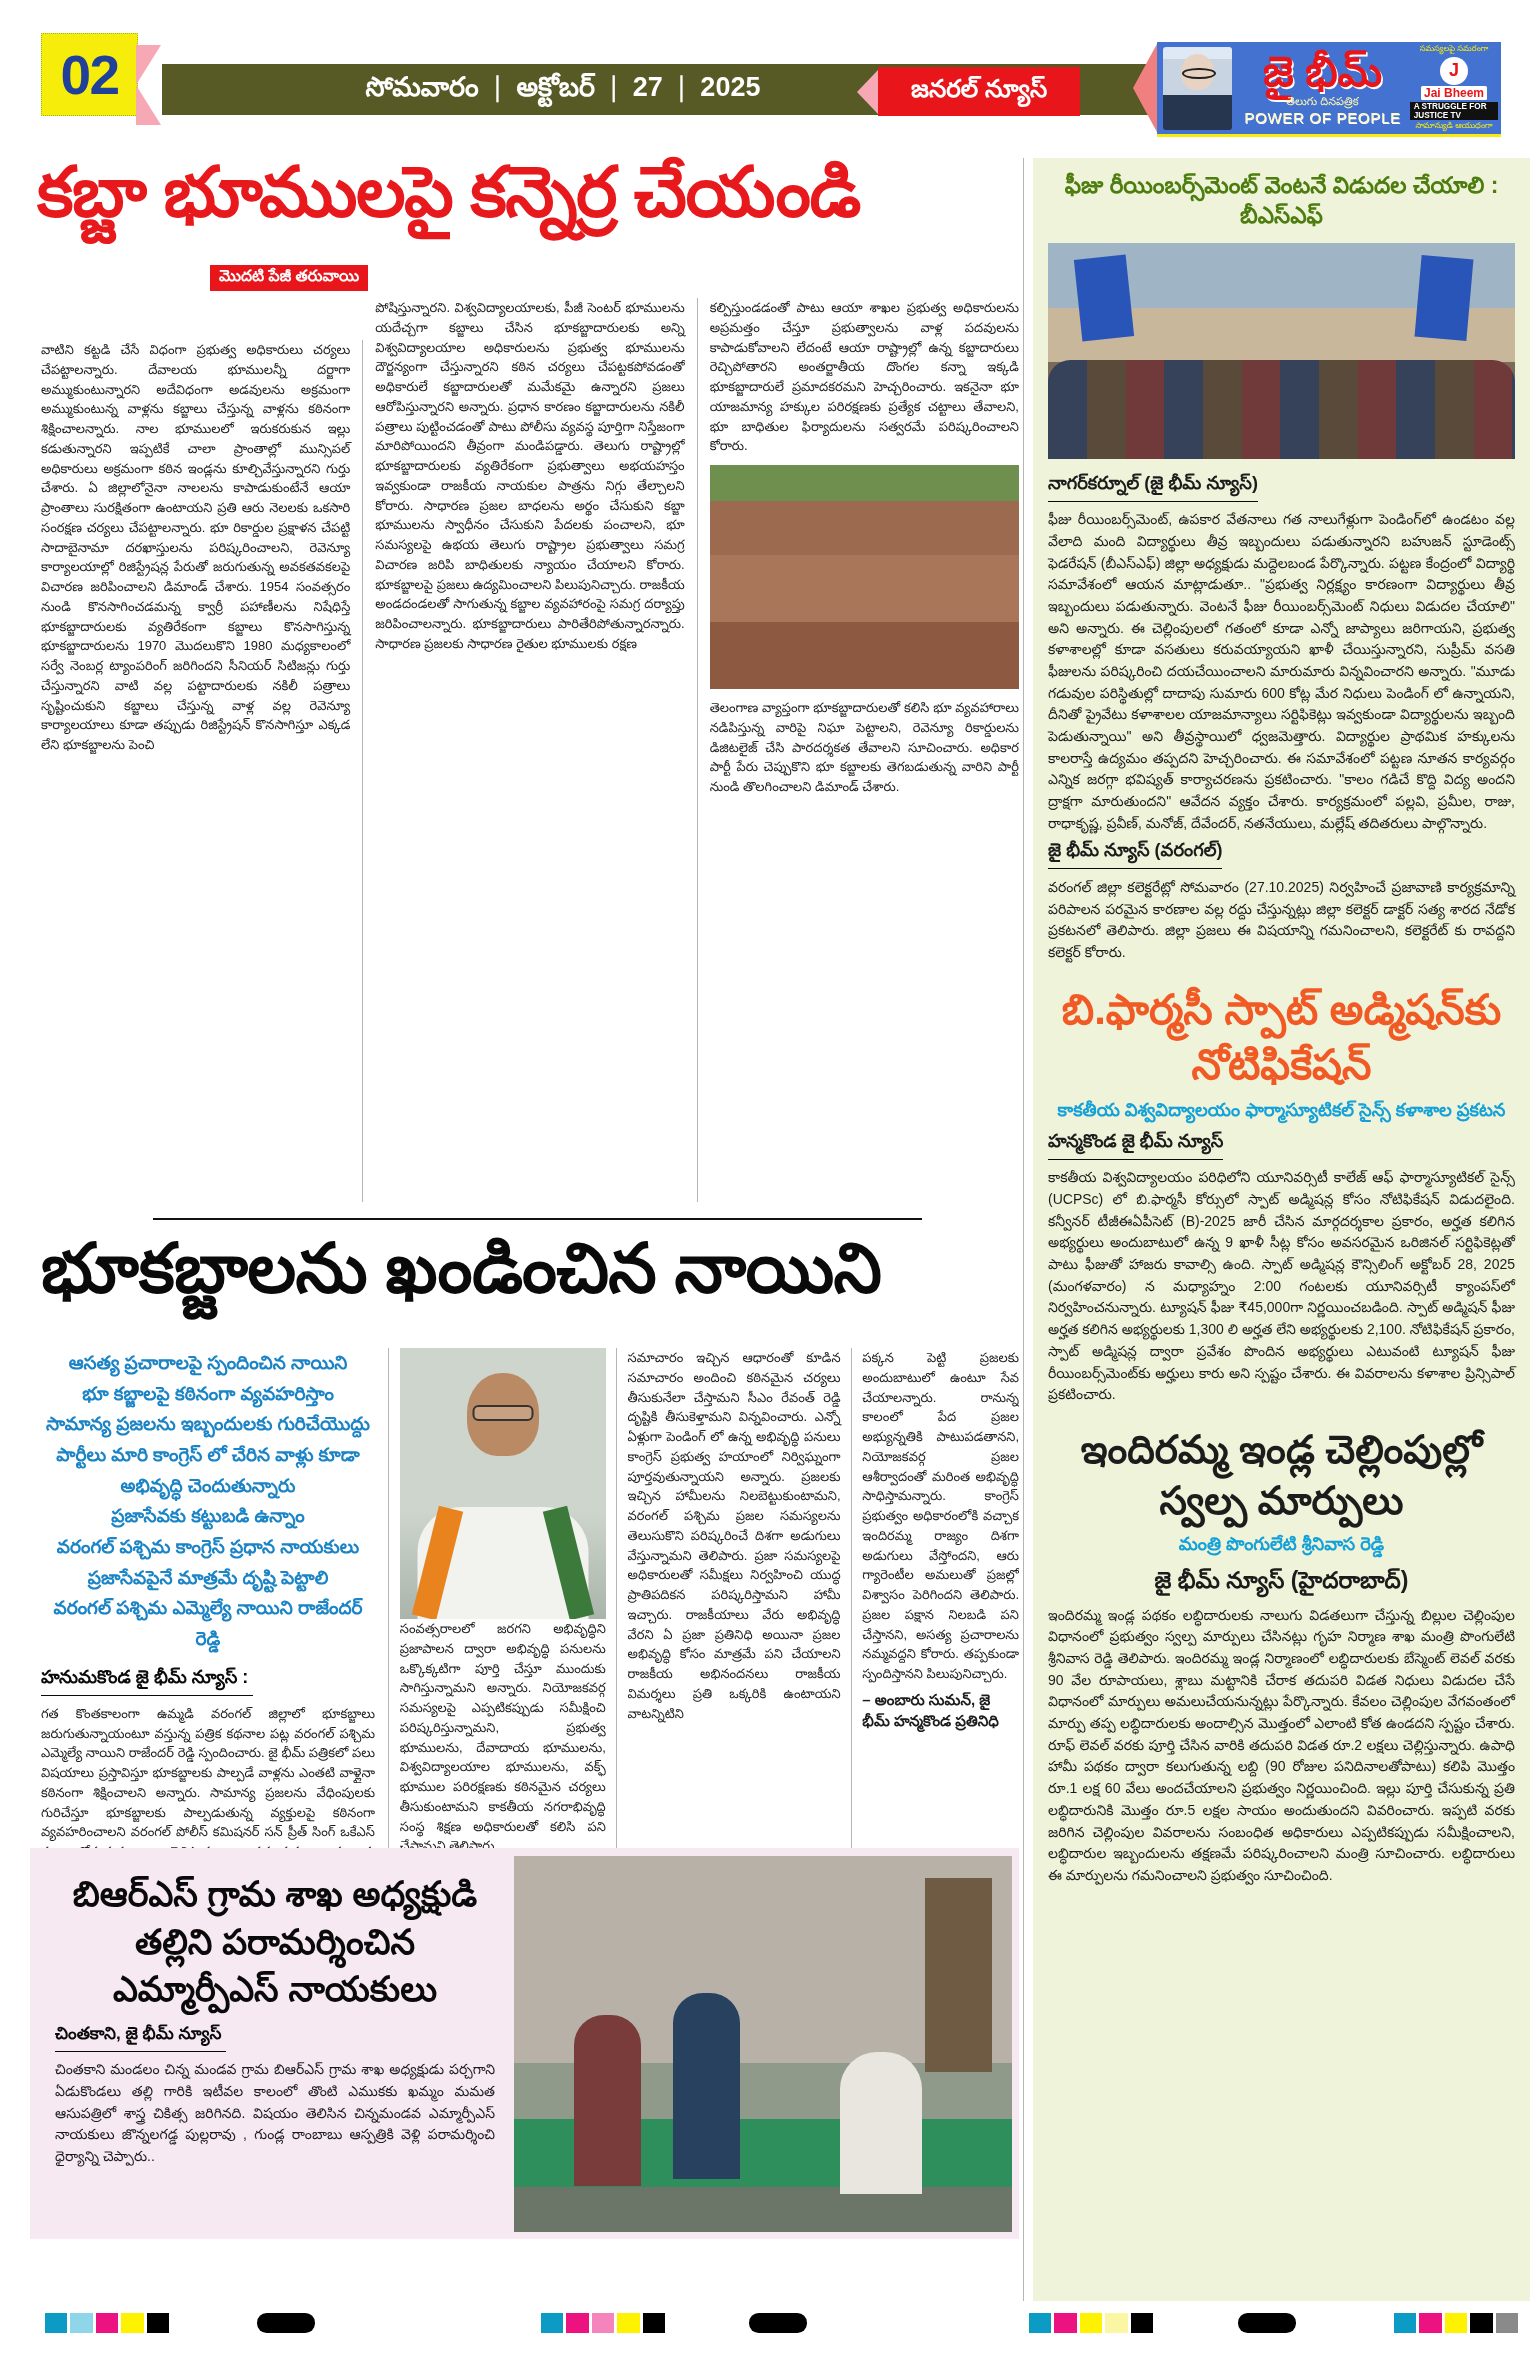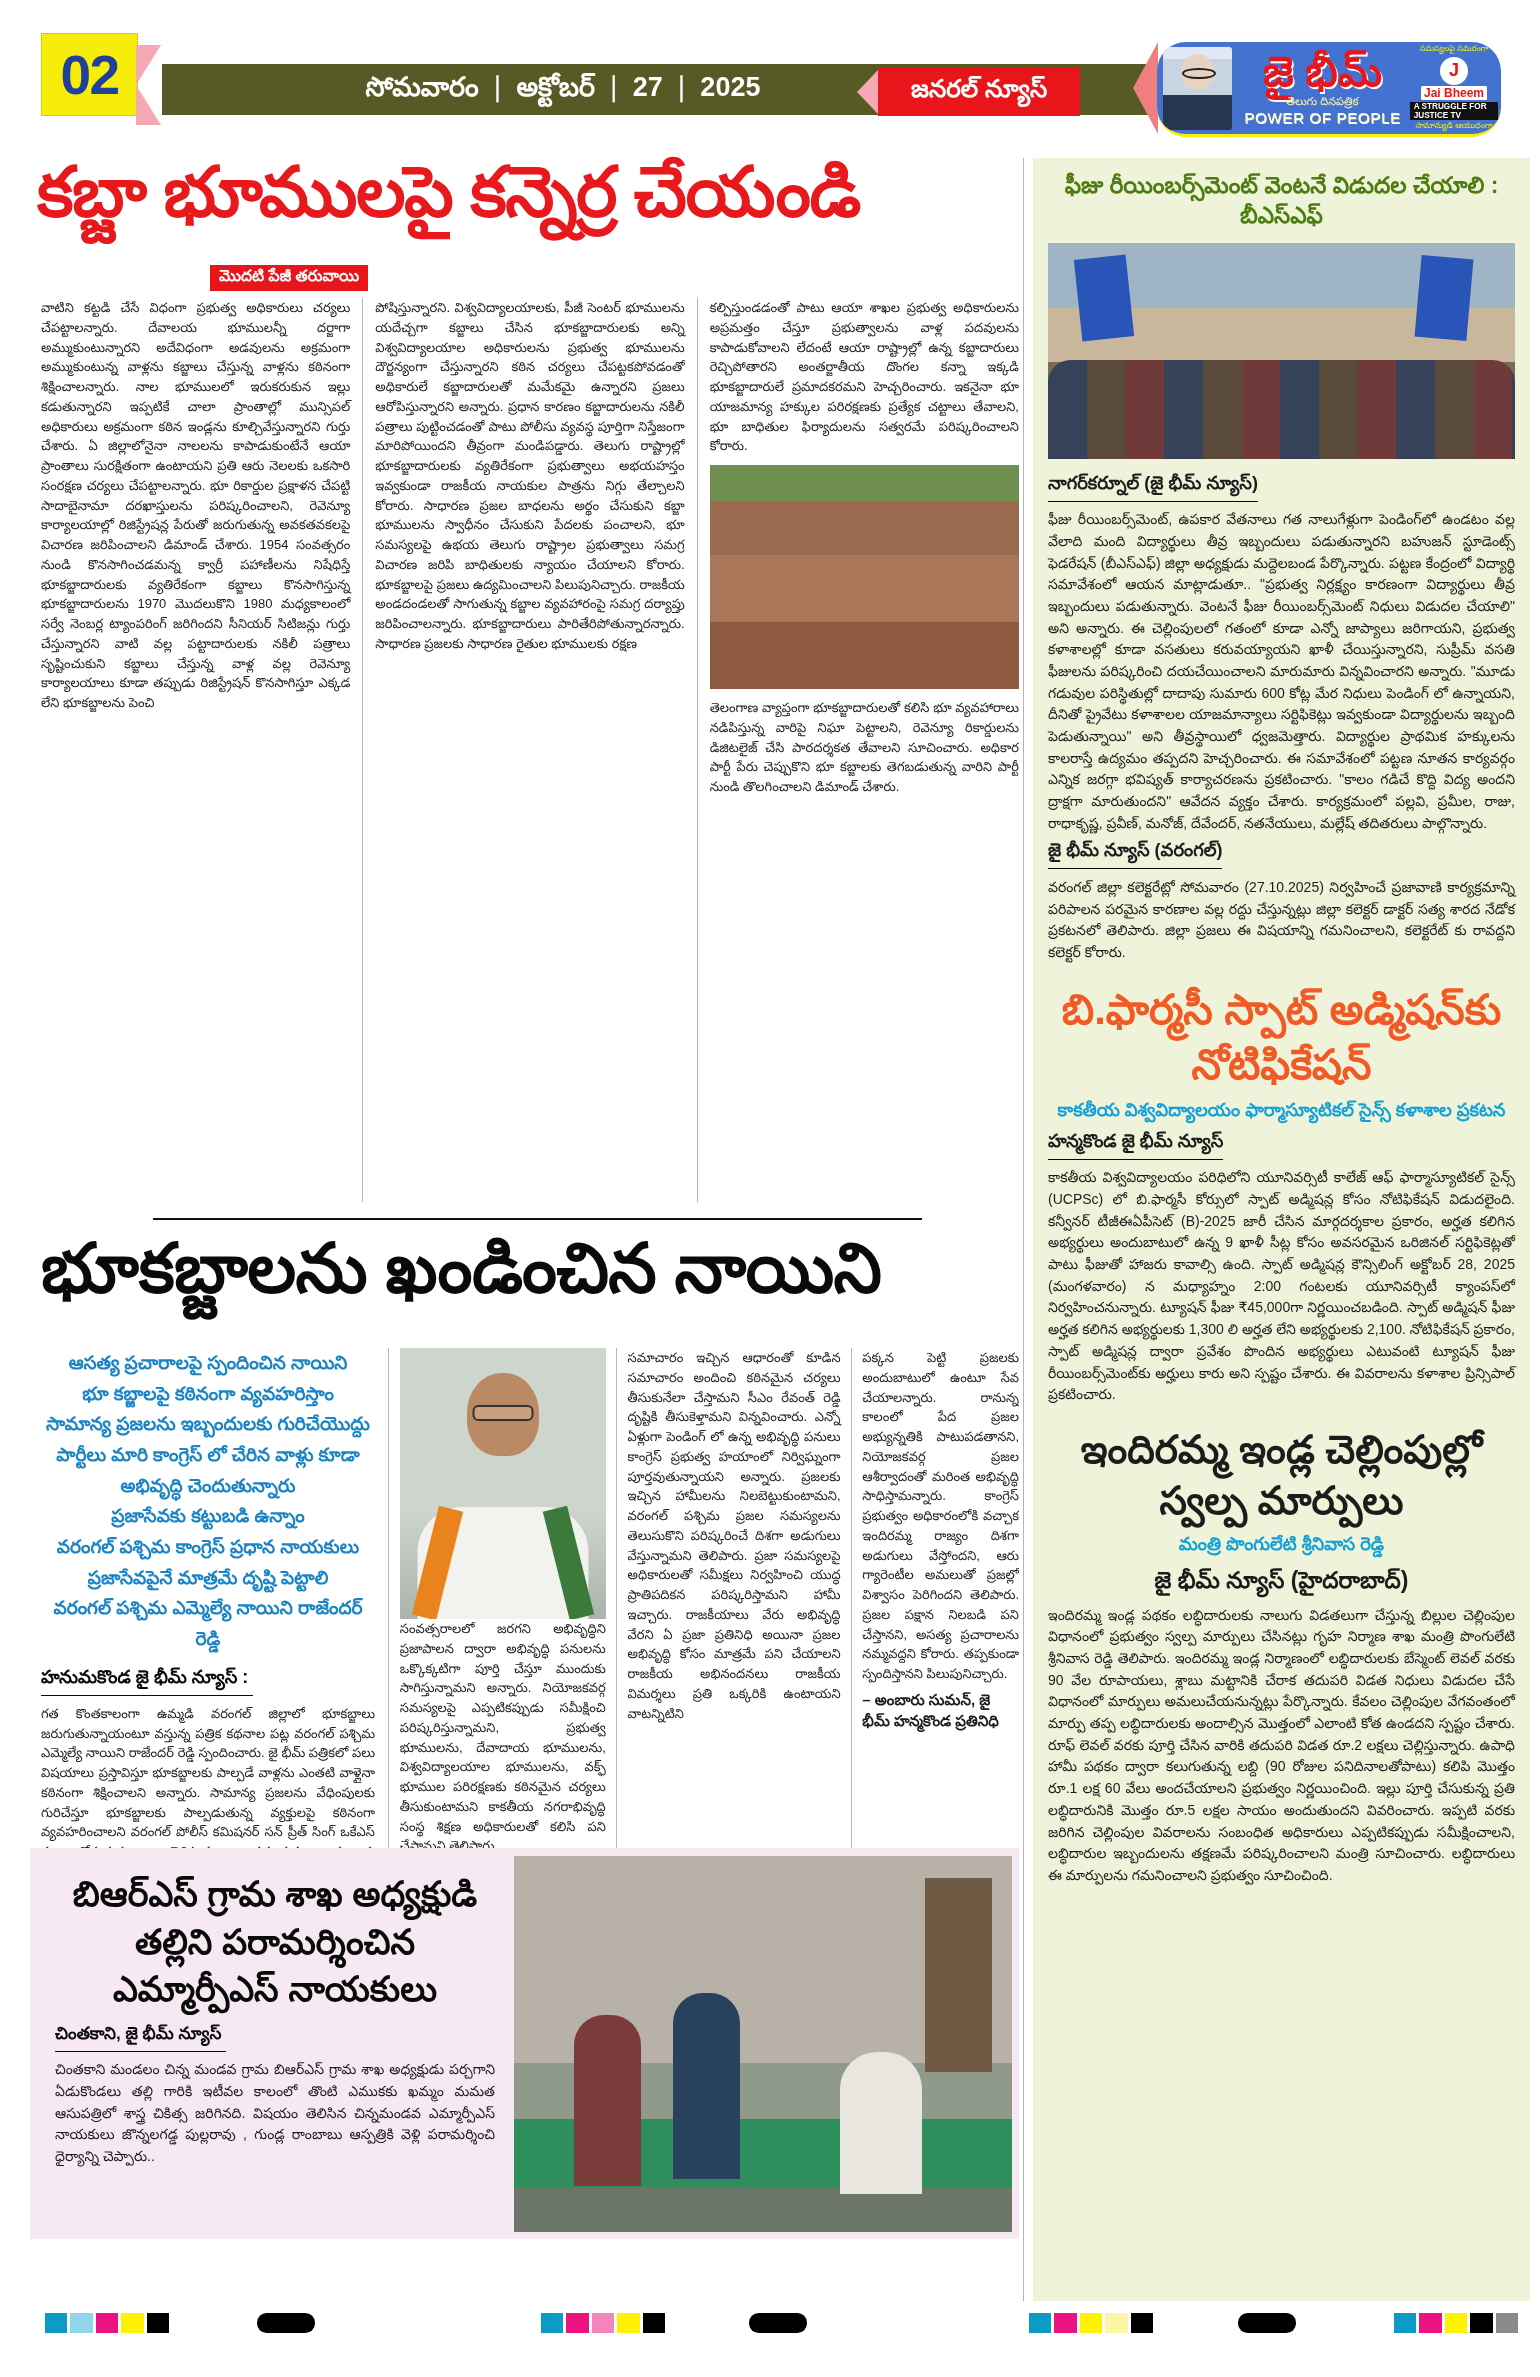--- a/index.html
+++ b/index.html
@@ -11,21 +11,21 @@
   .pagenum{font-size:55px;font-weight:800;color:#20409a;letter-spacing:-1.5px;}
   .pagenum-accent{position:absolute;left:136px;top:45px;width:0;height:0;
         border-top:40px solid #f6a9b4;border-bottom:40px solid #f6a9b4;border-right:25px solid transparent;}
   .date-bar{position:absolute;left:162px;top:64px;width:996px;height:51px;background:#575a24;
         display:flex;align-items:center;}
   .date-text{flex:1;text-align:center;color:#ffffff;font-size:27px;font-weight:700;transform:translateX(-97px);}
   .section-badge-wrap{position:absolute;left:857px;top:67px;display:flex;align-items:center;}
   .badge-chevron{width:0;height:0;border-top:22.4px solid transparent;border-bottom:22.4px solid transparent;border-right:21px solid #f6a9b4;}
   .section-badge{background:#e8151b;color:#fff;font-size:24.6px;font-weight:700;padding:7.5px 33px;}
   .masthead{position:absolute;left:1157px;top:42px;width:344px;height:92px;background:#4472d0;
-        border-bottom:3px solid #f6ee0a;display:flex;align-items:stretch;overflow:hidden;border-radius:29px;}
+        border-bottom:3px solid #f6ee0a;display:flex;align-items:stretch;overflow:hidden;}
   .mast-chevron{position:absolute;left:1133px;top:42px;width:0;height:0;
         border-top:46px solid transparent;border-bottom:46px solid transparent;border-right:25px solid #f08080;}
   .ambedkar{width:69px;margin:4.5px 3px 4.5px 6px;background:linear-gradient(180deg,#dfe9f5 0 14%,#c9d4e2 14% 58%,#26364e 58% 100%);
         border-radius:3px;position:relative;}
   .ambedkar:before{content:"";position:absolute;left:18px;top:7.5px;width:33px;height:36px;border-radius:50% 50% 45% 45%;
         background:#e8d3c3;}
   .ambedkar:after{content:"";position:absolute;left:19.4px;top:21px;width:30px;height:7.5px;border:2.2px solid #222;border-radius:50%;}
   .mast-mid{flex:1;display:flex;flex-direction:column;align-items:center;justify-content:center;line-height:1.05;}
   .mast-title{color:#e8151b;font-size:42px;font-weight:800;text-shadow:1.5px 1.5px 0 #ffffff;}
   .mast-sub{color:#fdf6b0;font-size:11.2px;margin-top:1.5px;}
@@ -35,21 +35,21 @@
   .jb-circle{width:28px;height:28px;border-radius:50%;background:#fff;color:#e8151b;font-weight:800;font-size:18px;
         display:flex;align-items:center;justify-content:center;}
   .jb-name{color:#e8151b;font-size:12px;font-weight:800;background:#fff;padding:0 3px;border-radius:1.5px;}
   .jb-tv{color:#ffffff;font-size:8.2px;font-weight:700;background:#111;padding:0 3.7px;}
   
   .lead-headline{position:absolute;left:37px;top:152px;width:984px;font-size:70px;font-weight:800;color:#e8191d;
         letter-spacing:-1.5px;white-space:nowrap;}
   .continued-badge{position:absolute;left:210px;top:265px;background:#e8151b;color:#fff;font-size:15.7px;font-weight:700;padding:2.2px 9px;}
   .lead-cols{position:absolute;left:41px;top:298px;width:978px;height:904px;display:flex;gap:0;overflow:hidden;}
   .lead-col{flex:1;padding:0 12px;border-right:0.7px solid #b5b5b5;}
-  .lead-col:first-child{padding-left:0;}
+  .lead-col:first-child{padding-left:0;margin-top:42px;}
   .lead-col:last-child{border-right:none;padding-right:0;}
   .bodytext{font-size:13px;line-height:1.52;text-align:justify;color:#1b1b1b;white-space:pre-line;}
   .field-photo{width:100%;height:224px;margin:9px 0;background:
         linear-gradient(180deg,#6f8f4e 0 16%,#9c6a4e 16% 40%,#a9765a 40% 70%,#8d5a41 70% 100%);}
   
   .rule{position:absolute;left:153px;top:1218px;width:769px;height:2.2px;background:#111;}
   .naini-headline{position:absolute;left:41px;top:1229px;width:978px;text-align:left;font-size:69px;font-weight:800;
         color:#0a0a0a;letter-spacing:-0.7px;white-space:nowrap;}
   .naini-cols{position:absolute;left:41px;top:1348px;width:978px;height:553px;display:flex;overflow:hidden;}
   .ncolA{width:334px;padding-right:13.4px;border-right:0.7px solid #b5b5b5;}

